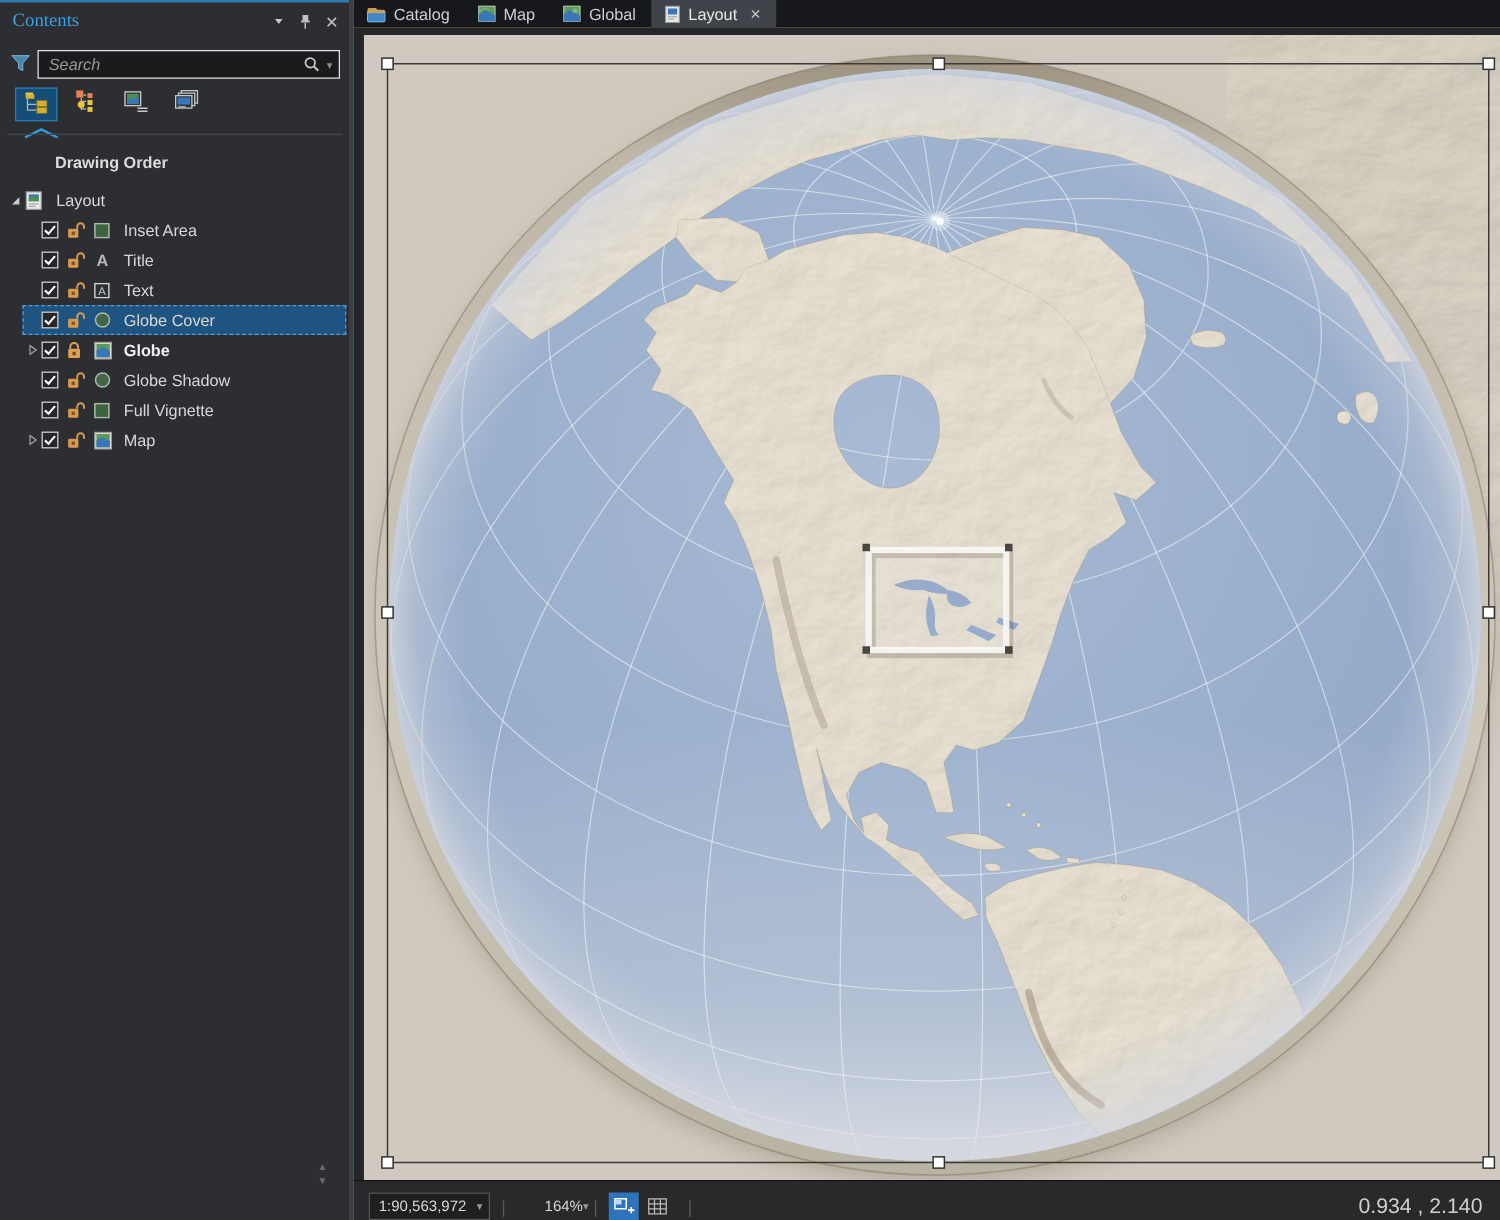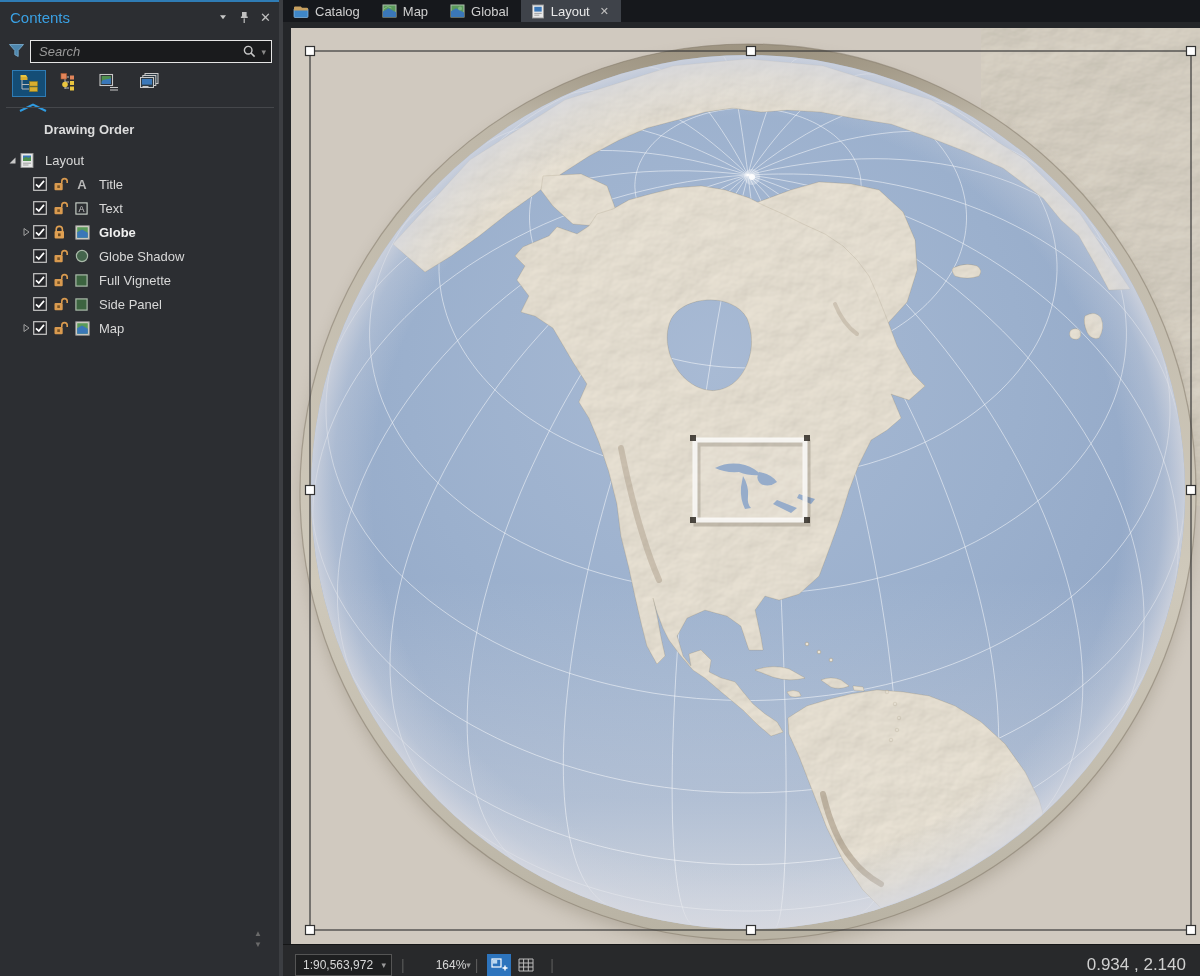--- a/index.html
+++ b/index.html
@@ -4,21 +4,21 @@
 <style>
   * { margin:0; padding:0; box-sizing:border-box; }
   html,body { background:#1b1d20; }
   body { font-family:"Liberation Sans", sans-serif; }
   .app { position:relative; width:1200px; height:976px; overflow:hidden; background:#2c2e32; }
 
   
   .panel { position:absolute; left:0; top:0; width:283px; height:976px; background:#2c2e32; }
   .panel-accent { position:absolute; left:0; top:0; width:283px; height:2px; background:#2f7cb5; }
   .splitter { position:absolute; left:279px; top:0; width:4px; height:976px; background:#3c3e42; }
-  .panel-header { position:absolute; left:0; top:2px; width:279px; height:30px; display:flex; align-items:center; }
+  .panel-header { position:absolute; left:0; top:2px; width:279px; height:30px; display:flex; align-items:center;font-family:Liberation Serif, serif; }
   .panel-title { color:#3aa0e3; font-size:15px; margin-left:10px; }
   .panel-controls { position:absolute; right:8px; top:0; height:30px; display:flex; align-items:center; gap:10px; }
   .pc-icon { color:#c0c0c0; font-size:12px; line-height:1; cursor:default; display:flex; align-items:center; }
   .search-row { position:absolute; left:0; top:38px; width:279px; height:28px; }
   .funnel { position:absolute; left:8px; top:5px; }
   .search-box { position:absolute; left:30px; top:2px; width:242px; height:23px; background:#1a1b1d; border:1px solid #e5e5e5; display:flex; align-items:center; }
   .search-ph { color:#9a9a9a; font-size:13px; font-style:italic; margin-left:8px; flex:1; }
   .search-mag { margin-right:4px; display:flex; }
   .search-caret { color:#8a8a8a; font-size:9px; margin-right:5px; }
   .view-buttons { position:absolute; left:12px; top:70px; display:flex; gap:6px; }
@@ -173,46 +173,90 @@
             </svg>
           </span>
           <span class="slot-icon" style="width:22px">
             <svg width="15" height="15" viewBox="0 0 15 15">
               <path d="M8.8 6V4.3a2.7 2.7 0 0 1 5.4 0V6" fill="none" stroke="#d99a4f" stroke-width="1.6"></path>
               <rect x="1.5" y="6" width="8.2" height="7.2" rx="1" fill="#d99a4f"></rect>
               <rect x="4.3" y="8.3" width="2.6" height="2.7" fill="#7a5526"></rect>
             </svg>
           </span>
           <span class="slot-icon" style="width:20px">
-            <span class="sym-A">A</span>
-          </span>
-          <span class="tree-label">Title</span>
+            <svg width="13" height="13" viewBox="0 0 13 13">
+              <rect x="0.9" y="0.9" width="11.2" height="11.2" fill="#3c6440" stroke="#a9b9a9" stroke-width="1.2"></rect>
+            </svg>
+          </span>
+          <span class="tree-label">Inset Area</span>
         </div>
         <div class="tree-row">
           <span class="slot-exp"></span>
           <span class="slot-icon" style="width:20px">
             <svg width="14" height="14" viewBox="0 0 14 14">
               <rect x="0.7" y="0.7" width="12.6" height="12.6" fill="#25262a" stroke="#c8c8c8" stroke-width="1.2"></rect>
               <path d="M3 7.3 5.8 10 11 3.9" fill="none" stroke="#ffffff" stroke-width="1.7"></path>
             </svg>
           </span>
           <span class="slot-icon" style="width:22px">
             <svg width="15" height="15" viewBox="0 0 15 15">
               <path d="M8.8 6V4.3a2.7 2.7 0 0 1 5.4 0V6" fill="none" stroke="#d99a4f" stroke-width="1.6"></path>
               <rect x="1.5" y="6" width="8.2" height="7.2" rx="1" fill="#d99a4f"></rect>
               <rect x="4.3" y="8.3" width="2.6" height="2.7" fill="#7a5526"></rect>
             </svg>
           </span>
           <span class="slot-icon" style="width:20px">
+            <span class="sym-A">A</span>
+          </span>
+          <span class="tree-label">Title</span>
+        </div>
+        <div class="tree-row">
+          <span class="slot-exp"></span>
+          <span class="slot-icon" style="width:20px">
+            <svg width="14" height="14" viewBox="0 0 14 14">
+              <rect x="0.7" y="0.7" width="12.6" height="12.6" fill="#25262a" stroke="#c8c8c8" stroke-width="1.2"></rect>
+              <path d="M3 7.3 5.8 10 11 3.9" fill="none" stroke="#ffffff" stroke-width="1.7"></path>
+            </svg>
+          </span>
+          <span class="slot-icon" style="width:22px">
+            <svg width="15" height="15" viewBox="0 0 15 15">
+              <path d="M8.8 6V4.3a2.7 2.7 0 0 1 5.4 0V6" fill="none" stroke="#d99a4f" stroke-width="1.6"></path>
+              <rect x="1.5" y="6" width="8.2" height="7.2" rx="1" fill="#d99a4f"></rect>
+              <rect x="4.3" y="8.3" width="2.6" height="2.7" fill="#7a5526"></rect>
+            </svg>
+          </span>
+          <span class="slot-icon" style="width:20px">
             <svg width="13" height="13" viewBox="0 0 13 13">
               <rect x="0.9" y="0.9" width="11.2" height="11.2" fill="none" stroke="#cfd8cf" stroke-width="1.1"></rect>
               <text x="6.6" y="9.9" font-size="9" fill="#c8c8c8" text-anchor="middle" font-family="Liberation Sans, sans-serif">A</text>
             </svg>
           </span>
           <span class="tree-label">Text</span>
+        </div>
+        <div class="tree-row selected">
+          <span class="slot-exp"></span>
+          <span class="slot-icon" style="width:20px">
+            <svg width="14" height="14" viewBox="0 0 14 14">
+              <rect x="0.7" y="0.7" width="12.6" height="12.6" fill="#25262a" stroke="#c8c8c8" stroke-width="1.2"></rect>
+              <path d="M3 7.3 5.8 10 11 3.9" fill="none" stroke="#ffffff" stroke-width="1.7"></path>
+            </svg>
+          </span>
+          <span class="slot-icon" style="width:22px">
+            <svg width="15" height="15" viewBox="0 0 15 15">
+              <path d="M8.8 6V4.3a2.7 2.7 0 0 1 5.4 0V6" fill="none" stroke="#d99a4f" stroke-width="1.6"></path>
+              <rect x="1.5" y="6" width="8.2" height="7.2" rx="1" fill="#d99a4f"></rect>
+              <rect x="4.3" y="8.3" width="2.6" height="2.7" fill="#7a5526"></rect>
+            </svg>
+          </span>
+          <span class="slot-icon" style="width:20px">
+            <svg width="14" height="14" viewBox="0 0 14 14">
+              <circle cx="7" cy="7" r="5.6" fill="#44654c" stroke="#a9b9a9" stroke-width="1.2"></circle>
+            </svg>
+          </span>
+          <span class="tree-label">Globe Cover</span>
         </div>
         <div class="tree-row">
           <span class="slot-exp">
             <svg width="10" height="10" viewBox="0 0 10 10">
               <polygon points="3,1.5 8,5 3,8.5" fill="none" stroke="#a0a0a0" stroke-width="1"></polygon>
             </svg>
           </span>
           <span class="slot-icon" style="width:20px">
             <svg width="14" height="14" viewBox="0 0 14 14">
               <rect x="0.7" y="0.7" width="12.6" height="12.6" fill="#25262a" stroke="#c8c8c8" stroke-width="1.2"></rect>
@@ -271,42 +315,20 @@
               <rect x="1.5" y="6" width="8.2" height="7.2" rx="1" fill="#d99a4f"></rect>
               <rect x="4.3" y="8.3" width="2.6" height="2.7" fill="#7a5526"></rect>
             </svg>
           </span>
           <span class="slot-icon" style="width:20px">
             <svg width="13" height="13" viewBox="0 0 13 13">
               <rect x="0.9" y="0.9" width="11.2" height="11.2" fill="#3c6440" stroke="#a9b9a9" stroke-width="1.2"></rect>
             </svg>
           </span>
           <span class="tree-label">Full Vignette</span>
-        </div>
-        <div class="tree-row">
-          <span class="slot-exp"></span>
-          <span class="slot-icon" style="width:20px">
-            <svg width="14" height="14" viewBox="0 0 14 14">
-              <rect x="0.7" y="0.7" width="12.6" height="12.6" fill="#25262a" stroke="#c8c8c8" stroke-width="1.2"></rect>
-              <path d="M3 7.3 5.8 10 11 3.9" fill="none" stroke="#ffffff" stroke-width="1.7"></path>
-            </svg>
-          </span>
-          <span class="slot-icon" style="width:22px">
-            <svg width="15" height="15" viewBox="0 0 15 15">
-              <path d="M8.8 6V4.3a2.7 2.7 0 0 1 5.4 0V6" fill="none" stroke="#d99a4f" stroke-width="1.6"></path>
-              <rect x="1.5" y="6" width="8.2" height="7.2" rx="1" fill="#d99a4f"></rect>
-              <rect x="4.3" y="8.3" width="2.6" height="2.7" fill="#7a5526"></rect>
-            </svg>
-          </span>
-          <span class="slot-icon" style="width:20px">
-            <svg width="13" height="13" viewBox="0 0 13 13">
-              <rect x="0.9" y="0.9" width="11.2" height="11.2" fill="#3c6440" stroke="#a9b9a9" stroke-width="1.2"></rect>
-            </svg>
-          </span>
-          <span class="tree-label">Side Panel</span>
         </div>
         <div class="tree-row">
           <span class="slot-exp">
             <svg width="10" height="10" viewBox="0 0 10 10">
               <polygon points="3,1.5 8,5 3,8.5" fill="none" stroke="#a0a0a0" stroke-width="1"></polygon>
             </svg>
           </span>
           <span class="slot-icon" style="width:20px">
             <svg width="14" height="14" viewBox="0 0 14 14">
               <rect x="0.7" y="0.7" width="12.6" height="12.6" fill="#25262a" stroke="#c8c8c8" stroke-width="1.2"></rect>

